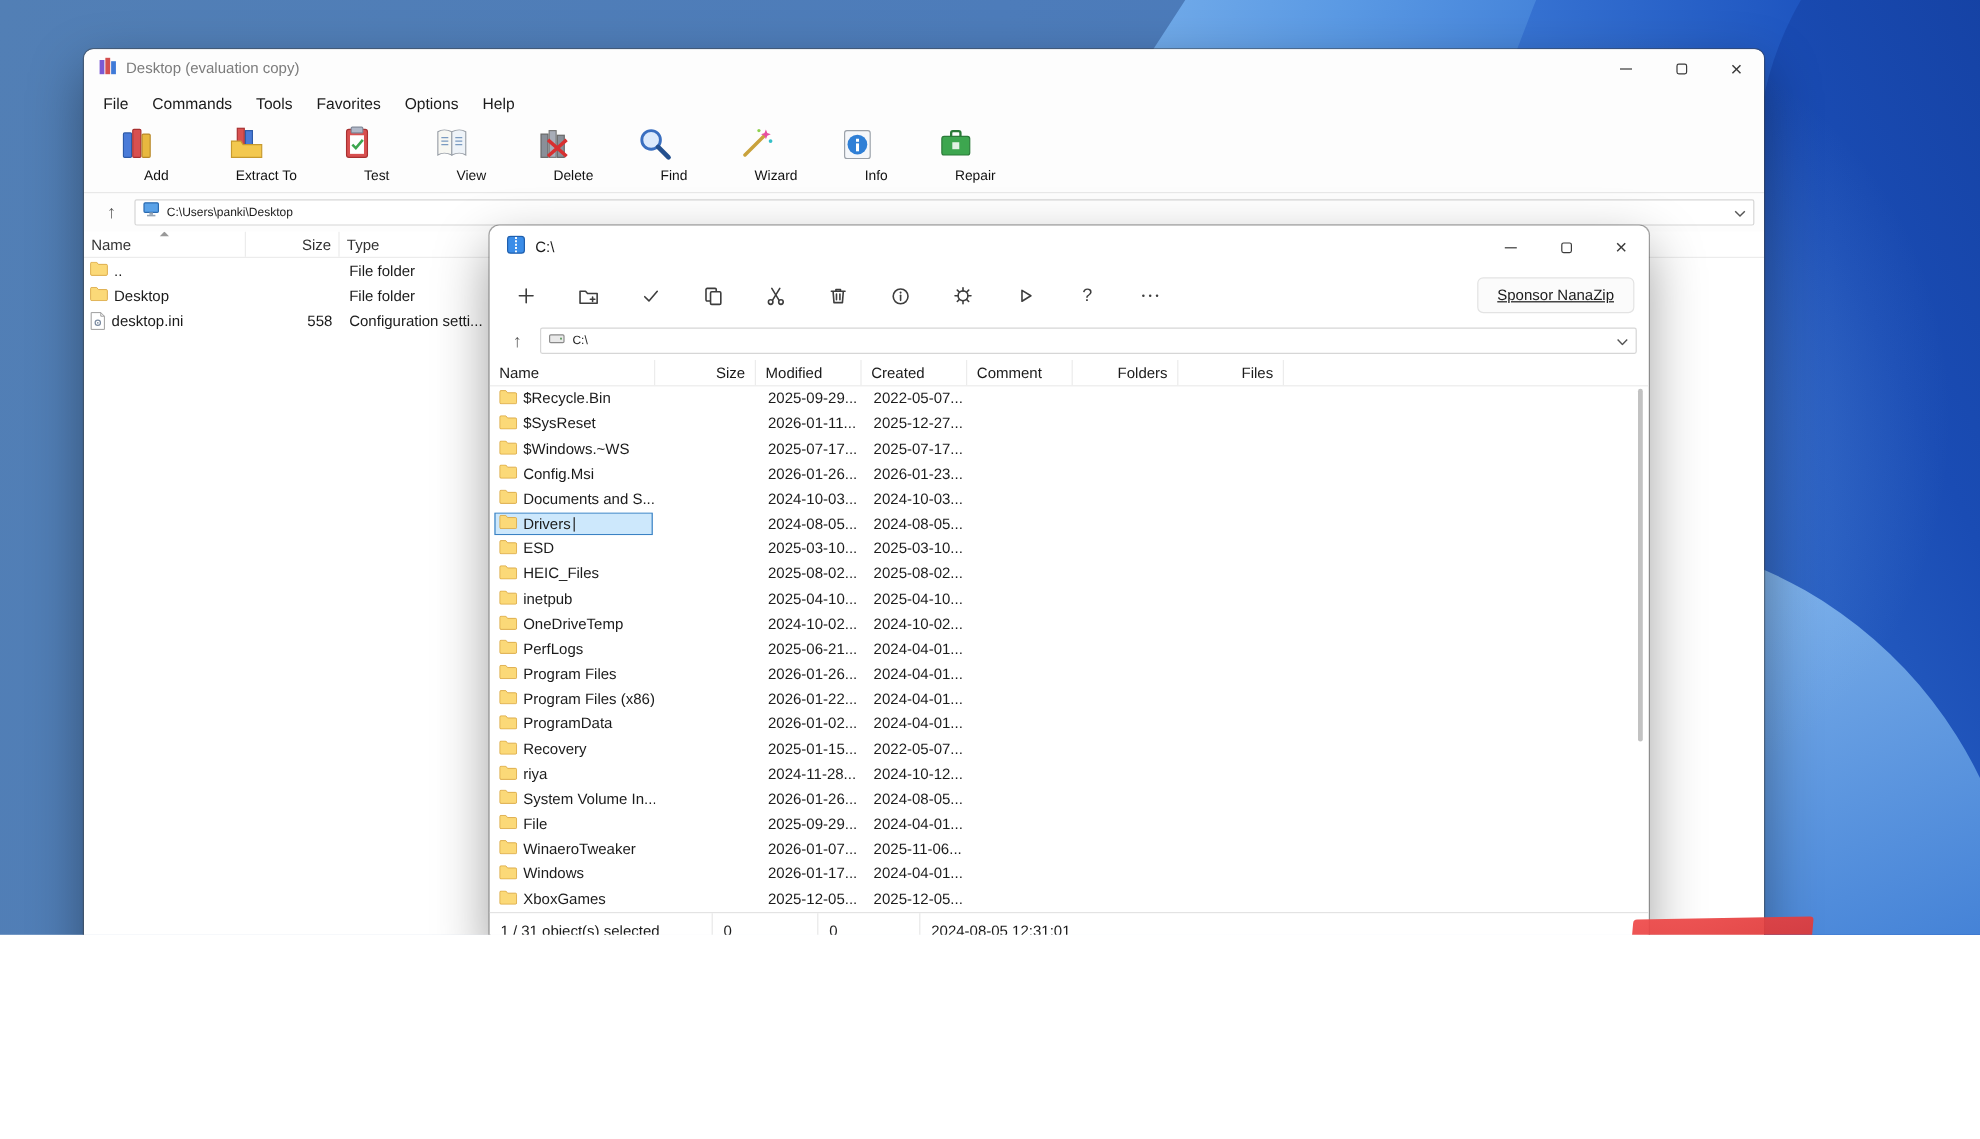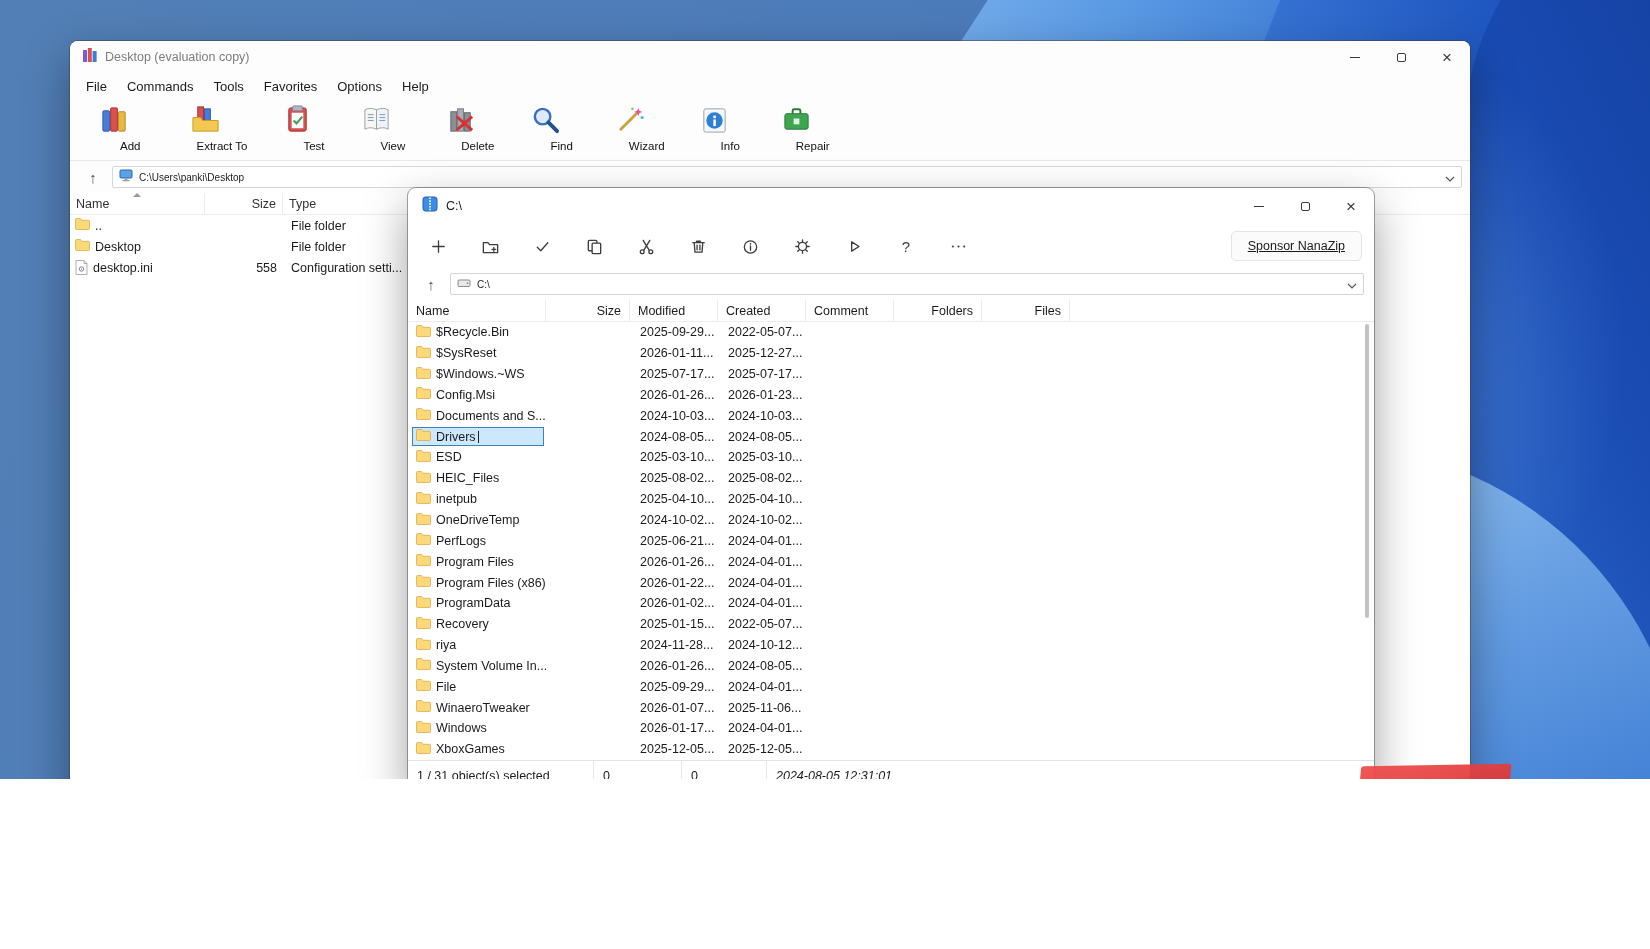--- a/index.html
+++ b/index.html
@@ -87,21 +87,21 @@
   .name-box { display:flex; align-items:center; gap:5px; padding:1px 3px; border:1px solid transparent; }
   .name-box.editing { background:#cde8fc; border:1px solid #3b82c4; flex:1; margin-right:2px; }
   .name-box.editing .row-name::after { content:""; display:inline-block; width:1px; height:12px; background:#222; margin-left:2px; vertical-align:-2px; }
   .nz-scrollbar { position:absolute; right:3px; top:24px; bottom:4px; width:8px; }
   .nz-thumb { position:absolute; top:0; right:2px; width:4px; height:68%; border-radius:2px; background:#c2c2c2; }
   .nz-statusbar { height:30px; border-top:1px solid #e3e3e3; display:flex; align-items:center; font-size:12.5px; flex:none; }
   .nz-seg { align-self:stretch; display:flex; align-items:center; padding:0 9px; border-right:1px solid #e8e8e8; }
   .nz-seg.s1 { width:186px; }
   .nz-seg.s2 { width:88px; }
   .nz-seg.s3 { width:85px; }
-  .nz-seg.s4 { border-right:none;font-style:italic; }
+  .nz-seg.s4 { border-right:none; }
 
   
   .watermark { position:absolute; left:1358px; top:765px; width:150px; height:76px; z-index:60;
     background:linear-gradient(160deg,#ef4a4a,#cf2929); opacity:.93; border-radius:3px;
     transform:skewX(-6deg) rotate(-1deg); display:flex; align-items:center; justify-content:center;
     color:#fff; font-weight:700; font-size:40px; letter-spacing:2px; }
 </style>
 </head>
 <body>
 

